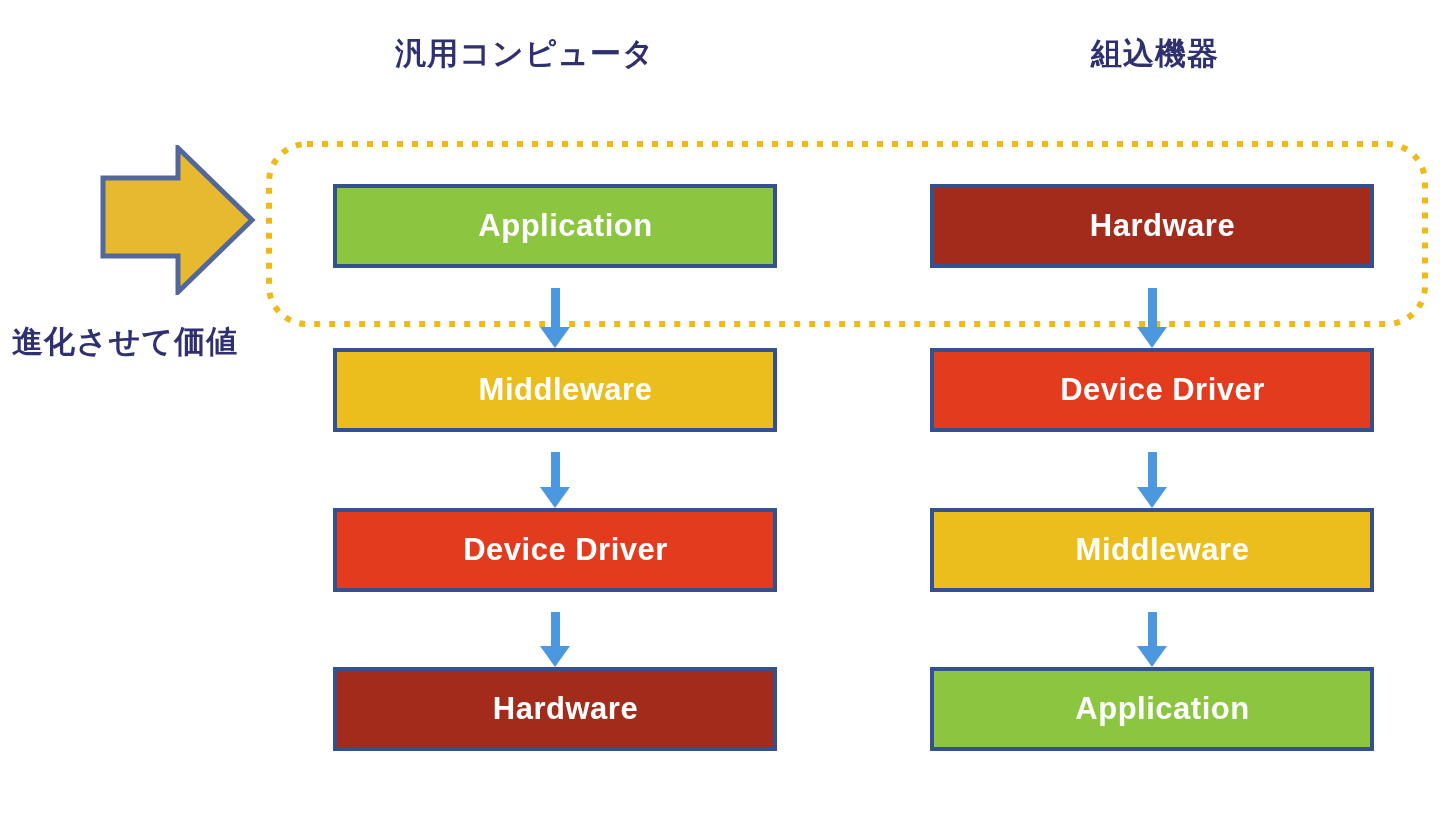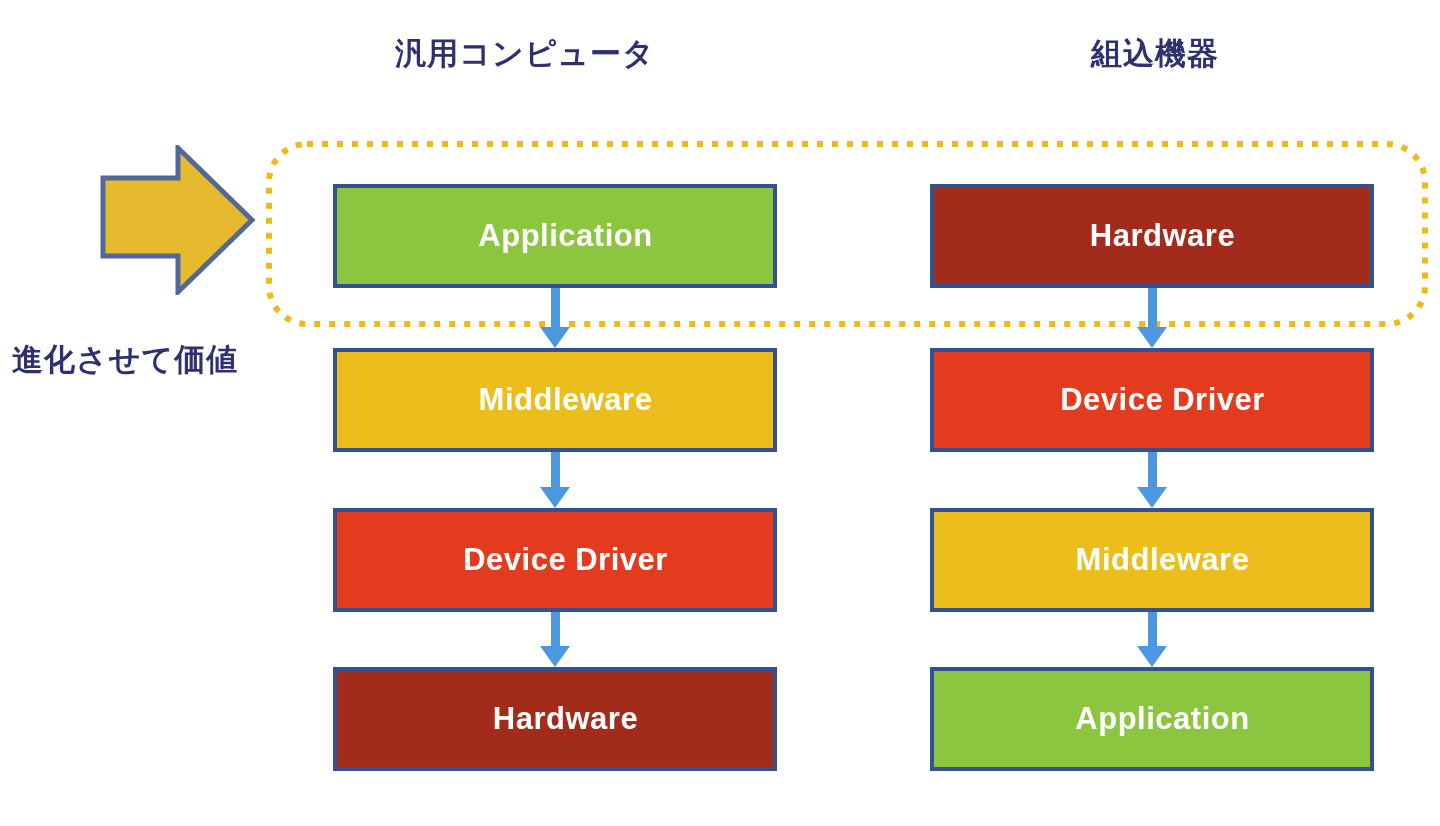--- a/index.html
+++ b/index.html
@@ -20,21 +20,21 @@
     font-weight: bold;
     color: var(--text-navy, #2F3070);
     letter-spacing: 1px;
   }
   .title-left  { left: 303px; }
   .title-right { left: 933px; }
 
   .layer-box {
     position: absolute;
     width: 444px;
-    height: 104px;
+    height: 84px;
     border: 4px solid var(--box-border, #33518F);
     box-sizing: border-box;
     display: flex;
     align-items: center;
     justify-content: center;
     padding-left: 21px;
   }
   .layer-box .label {
     color: #ffffff;
     font-size: 31px;
@@ -68,21 +68,21 @@
   }
   .arrow-col-left  { left: 540px; }
   .arrow-col-right { left: 1137px; }
   .gap-1 { top: 288px; height: 60px; }
   .gap-2 { top: 452px; height: 56px; }
   .gap-3 { top: 612px; height: 55px; }
 
   .annotation {
     position: absolute;
     left: 12px;
-    top: 338px;
+    top: 320px;
     width: 300px;
     font-size: 31px;
     line-height: 44px;
     font-weight: bold;
     color: var(--text-navy, #2F3070);
     letter-spacing: 1px;
   }
   .svg-abs { position: absolute; }
 </style>
 </head>

